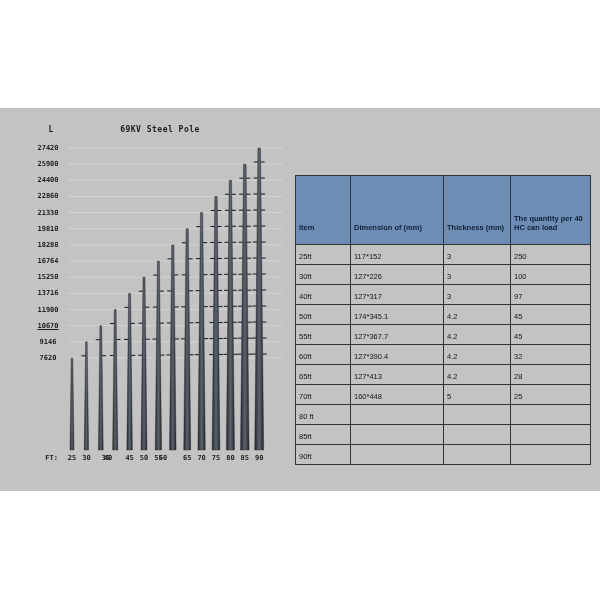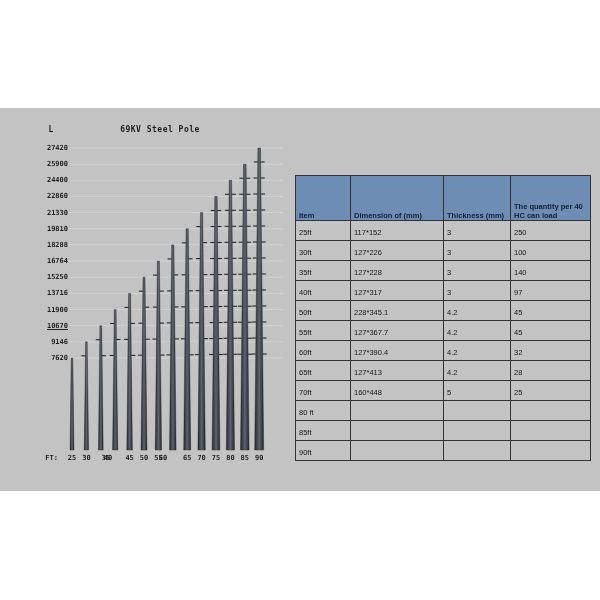--- a/index.html
+++ b/index.html
@@ -13,42 +13,42 @@
 
   .chart-title {
     position:absolute; left:90px; top:125px; width:140px; text-align:center;
     font:bold 8px "DejaVu Sans Mono", monospace; color:#1c1c1c; letter-spacing:.5px;
   }
   .y-corner {
     position:absolute; left:40px; top:125px; width:22px; text-align:center;
     font:bold 8px "DejaVu Sans Mono", monospace; color:#1c1c1c;
   }
   .ytick {
-    position:absolute; left:28px; width:40px; text-align:right;
+    position:absolute; left:28px; width:40px; text-align:center;
     font:bold 7px "DejaVu Sans Mono", monospace; color:#222; line-height:8px;
   }
   .xtick {
     position:absolute; top:454px; width:20px; text-align:center;
     font:bold 7px "DejaVu Sans Mono", monospace; color:#222;
   }
   .ft-label {
     position:absolute; left:34px; top:454px; width:24px; text-align:right;
     font:bold 7px "DejaVu Sans Mono", monospace; color:#222;
   }
 
   table.spec {
     position:absolute; left:295px; top:175px;
     border-collapse:collapse; table-layout:fixed;
     font-family:"Liberation Sans", sans-serif;
     background:transparent;
   }
   table.spec th {
     background:#6d8db4; color:#0f1f38;
     font-size:7.5px; font-weight:bold; text-align:left; vertical-align:bottom;
-    height:44px; padding:0 3px; border:1px solid #333; line-height:9px;
+    height:44px; padding:12px 3px; border:1px solid #333; line-height:9px;
   }
   table.spec td {
     font-size:7.5px; color:#151515; vertical-align:middle;
     height:15px; padding:4px 2px 0 3px; border:1px solid #333; line-height:15px;
     white-space:nowrap; overflow:hidden;
   }
 </style>
 </head>
 <body>
 
@@ -291,34 +291,28 @@
         <td>3</td>
         <td>250</td>
       </tr>
       <tr>
         <td>30ft</td>
         <td>127*226</td>
         <td>3</td>
         <td>100</td>
       </tr>
       <tr>
-        <td>35ft</td>
-        <td>127*228</td>
-        <td>3</td>
-        <td>140</td>
-      </tr>
-      <tr>
         <td>40ft</td>
         <td>127*317</td>
         <td>3</td>
         <td>97</td>
       </tr>
       <tr>
         <td>50ft</td>
-        <td>228*345.1</td>
+        <td>174*345.1</td>
         <td>4.2</td>
         <td>45</td>
       </tr>
       <tr>
         <td>55ft</td>
         <td>127*367.7</td>
         <td>4.2</td>
         <td>45</td>
       </tr>
       <tr>

